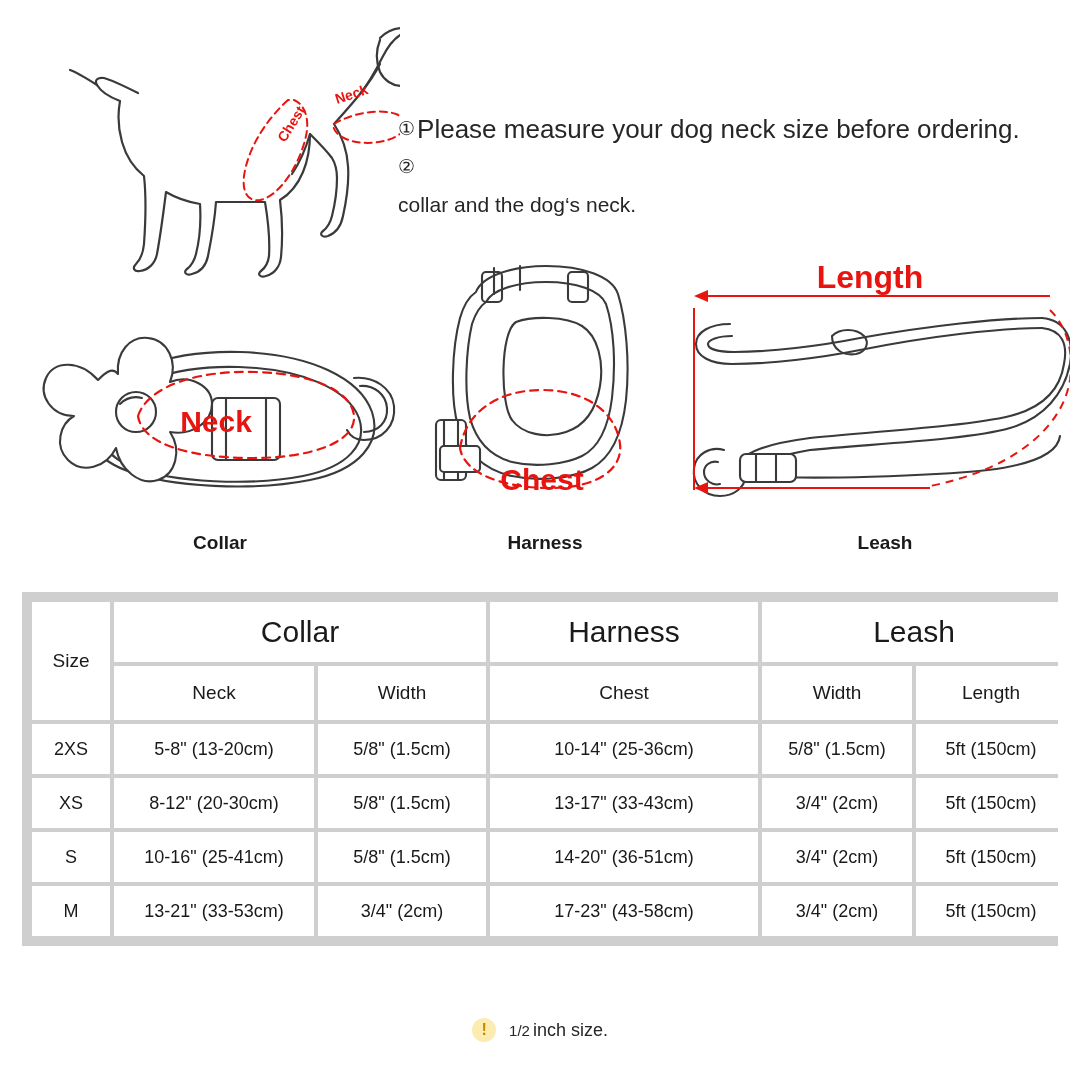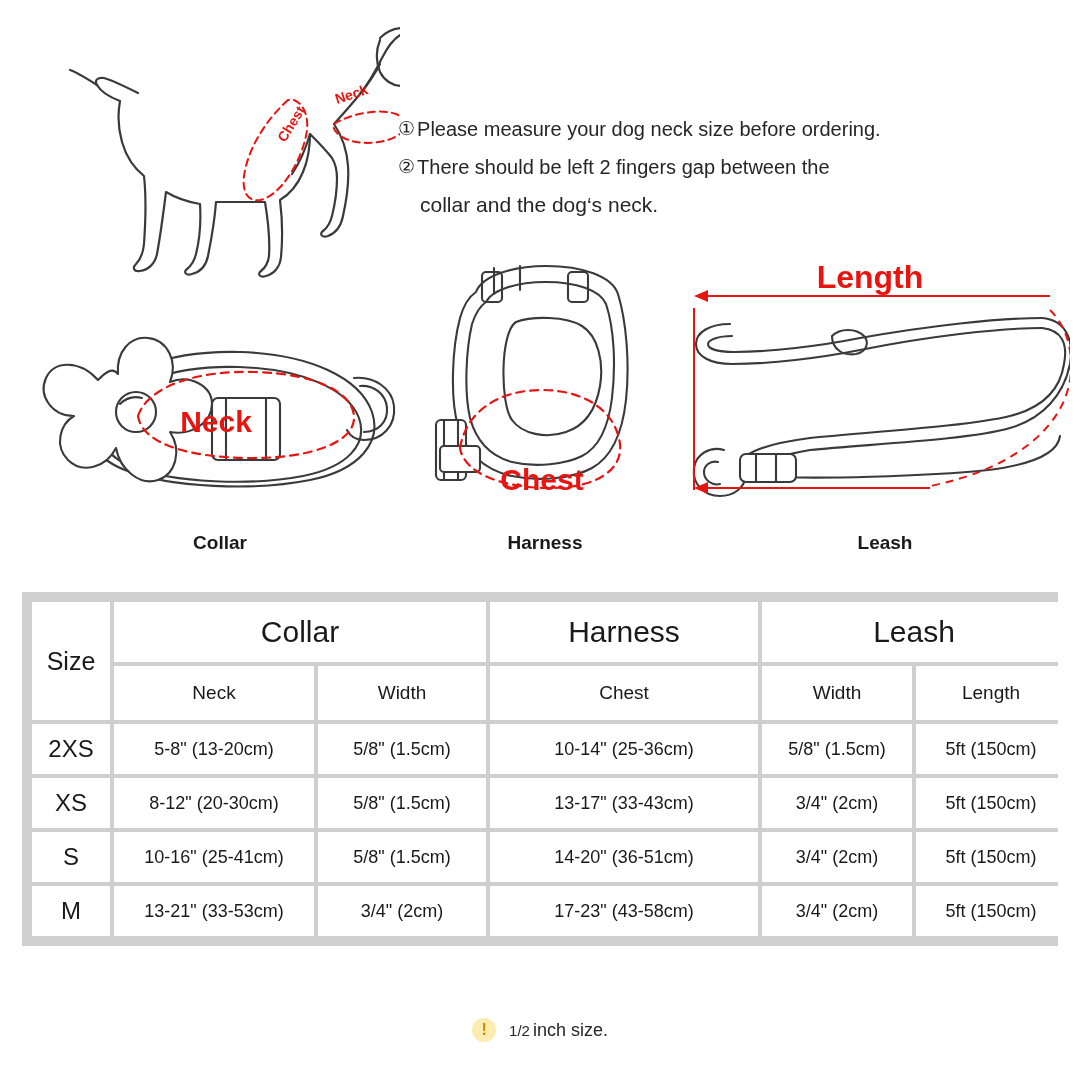--- a/index.html
+++ b/index.html
@@ -36,25 +36,24 @@
     line-height: 38px;
     color: #262626;
   }
   .instr-num {
     font-size: 19px;
     line-height: 38px;
     margin-right: 2px;
     color: #262626;
   }
   .instr-text {
-    font-size: 20px;
+    font-size: 26px;
     line-height: 38px;
   }
   .instr-cont {
-    margin-left: 22px;
     font-size: 21px;
     line-height: 38px;
     color: #262626;
   }
 
   
   .fig {
     position: absolute;
   }
   .fig-caption {
@@ -102,29 +101,29 @@
     font-size: 30px;
     font-weight: bold;
     height: 58px;
   }
   .h-sub {
     font-size: 19px;
     font-weight: bold;
     height: 52px;
   }
   .size-col {
-    font-size: 25px;
+    font-size: 19px;
     font-weight: bold;
   }
   .body-cell {
     font-size: 18px;
     height: 48px;
   }
   .size-cell {
-    font-size: 24px;
+    font-size: 18px;
     font-weight: normal;
   }
 
   
   .note {
     position: absolute;
     left: 0;
     top: 1018px;
     width: 1080px;
     display: flex;
@@ -221,21 +220,20 @@
     </svg>
   </div>
 
   <div class="instructions">
     <div class="instr-line">
       <span class="instr-num">①</span>
       <span class="instr-text">Please measure your dog neck size before ordering.</span>
     </div>
     <div class="instr-line">
       <span class="instr-num">②</span>
-      <span class="instr-text">There should be left 2 fingers gap between the</span>
     </div>
     <div class="instr-cont">collar and the dog‘s neck.</div>
   </div>
 
   <div class="fig collar-fig">
     <svg width="380" height="215" viewBox="0 0 380 215">
       <g fill="#ffffff" stroke="#3a3a3a" stroke-width="2.1" stroke-linejoin="round" stroke-linecap="round">
 
         <path d="M60 92 C75 52 140 30 210 32 C280 34 330 58 342 92
                  C352 122 330 150 280 160 C225 171 140 168 95 150

